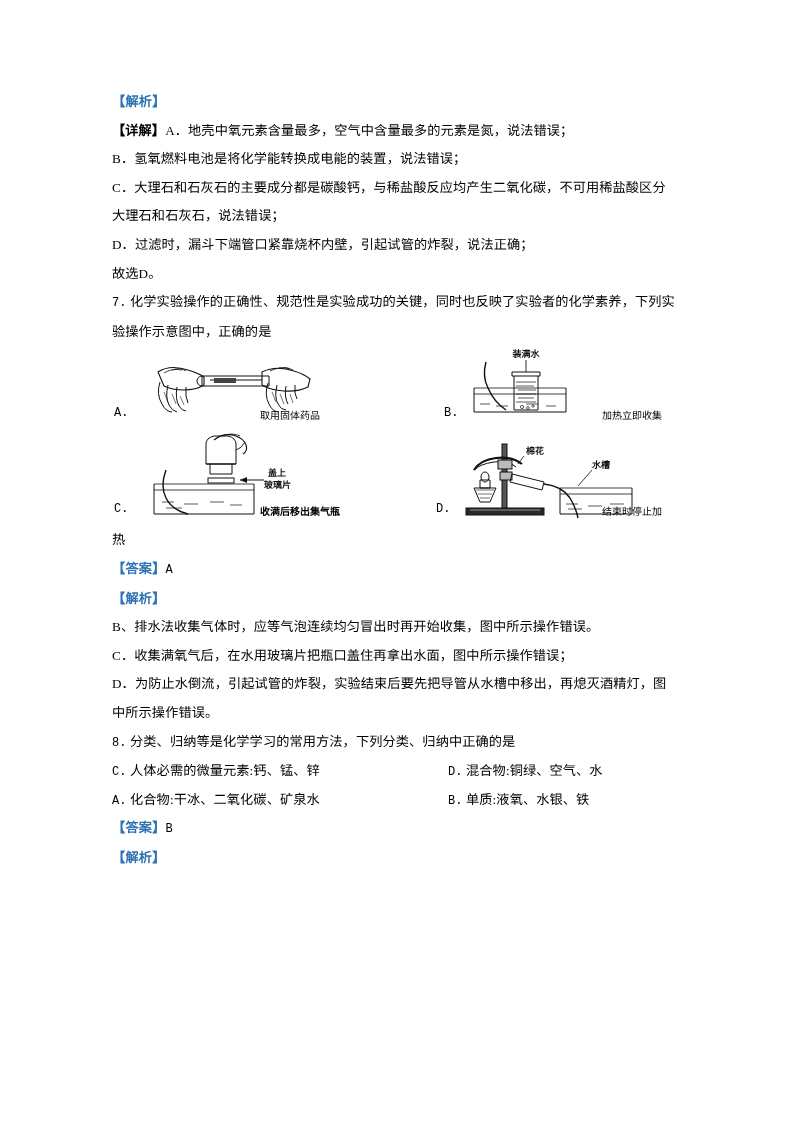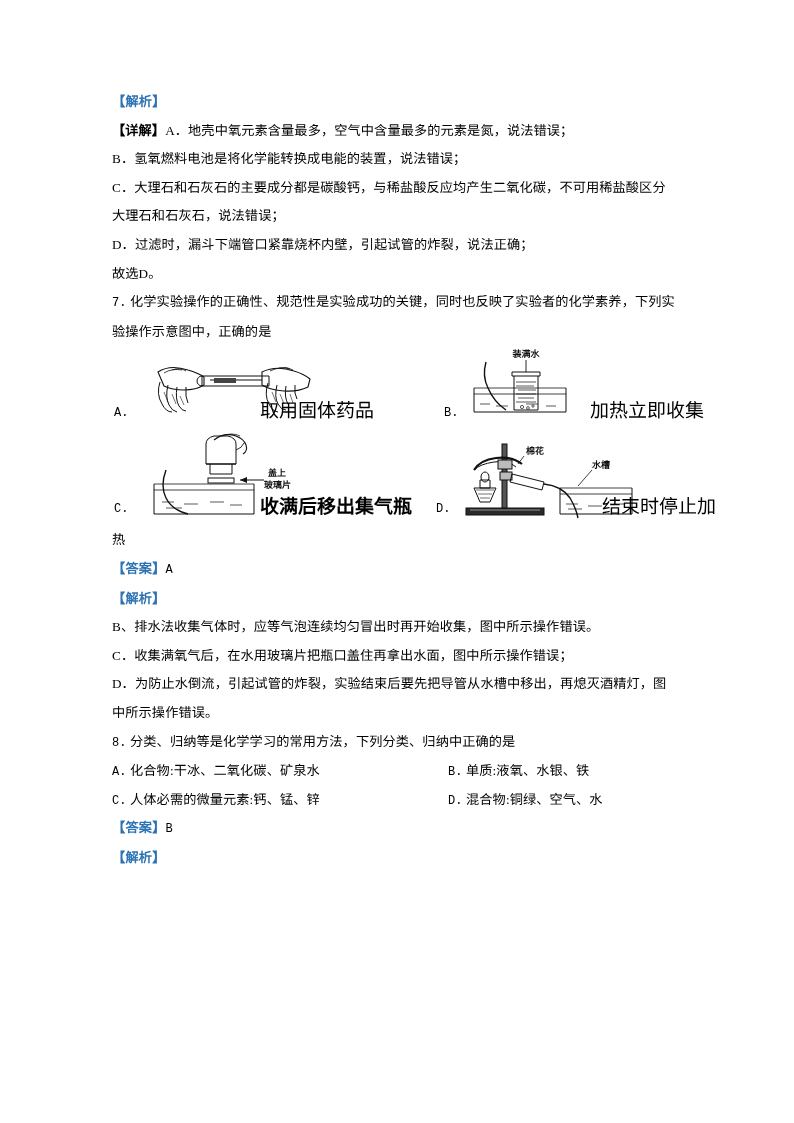--- a/index.html
+++ b/index.html
@@ -63,21 +63,21 @@
     position: absolute;
     bottom: 10px;
     font-family: "Liberation Mono", "DejaVu Sans Mono", monospace;
     font-size: 12px;
     color: #000;
   }
   .figcaption {
     position: absolute;
     bottom: 8px;
     font-family: "Liberation Serif", "DejaVu Serif", serif;
-    font-size: 19px;
+    font-size: 10px;
     color: #000;
     white-space: nowrap;
   }
   .figart {
     position: absolute;
     top: 0;
   }
   svg { display: block; }
   .q8row {
     position: relative;
@@ -164,21 +164,21 @@
 
             <circle cx="56" cy="59" r="1.6" stroke-width="0.7"></circle>
             <circle cx="62" cy="60" r="1.4" stroke-width="0.7"></circle>
             <circle cx="67" cy="58" r="1.2" stroke-width="0.7"></circle>
 
             <path d="M60 24 L60 12" stroke-width="0.9"></path>
           </g>
           <text x="60" y="9" font-family="'Liberation Serif', serif" font-size="9" font-weight="bold" text-anchor="middle" fill="#111">装满水</text>
         </svg>
       </div>
-      <span class="figcaption" style="left:148px;text-align:right;">加热立即收集</span>
+      <span class="figcaption" style="left:160px;text-align:right;">加热立即收集</span>
     </div>
 
   </div>
 
   <div class="figrow" style="height:96px;">
 
     <div class="figcell" style="left:0px; width:330px; height:96px;">
       <span class="figlabel" style="left:2px;">C.</span>
       <div class="figart" style="left:24px; top:0px;">
         <svg width="200" height="90" viewBox="0 0 200 90">
@@ -265,26 +265,26 @@
   <div class="line">B、排水法收集气体时，应等气泡连续均匀冒出时再开始收集，图中所示操作错误。</div>
 
   <div class="line">C．收集满氧气后，在水用玻璃片把瓶口盖住再拿出水面，图中所示操作错误；</div>
 
   <div class="line">D．为防止水倒流，引起试管的炸裂，实验结束后要先把导管从水槽中移出，再熄灭酒精灯，图中所示操作错误。</div>
 
 
   <div class="line"><span class="opt-letter">8.</span> <span>分类、归纳等是化学学习的常用方法，下列分类、归纳中正确的是</span></div>
 
   <div class="line q8row">
+    <span class="q8a"><span class="opt-letter">C.</span> <span>人体必需的微量元素:钙、锰、锌</span></span>
+    <span class="q8b"><span class="opt-letter">D.</span> <span>混合物:铜绿、空气、水</span></span>
+  </div>
+
+  <div class="line q8row">
     <span class="q8a"><span class="opt-letter">A.</span> <span>化合物:干冰、二氧化碳、矿泉水</span></span>
     <span class="q8b"><span class="opt-letter">B.</span> <span>单质:液氧、水银、铁</span></span>
   </div>
 
-  <div class="line q8row">
-    <span class="q8a"><span class="opt-letter">C.</span> <span>人体必需的微量元素:钙、锰、锌</span></span>
-    <span class="q8b"><span class="opt-letter">D.</span> <span>混合物:铜绿、空气、水</span></span>
-  </div>
-
   <div class="line"><span class="tag-blue">【答案】</span><span class="ans-letter">B</span></div>
 
   <div class="line"><span class="tag-blue">【解析】</span></div>
 
 </div>
 
 </body></html>

